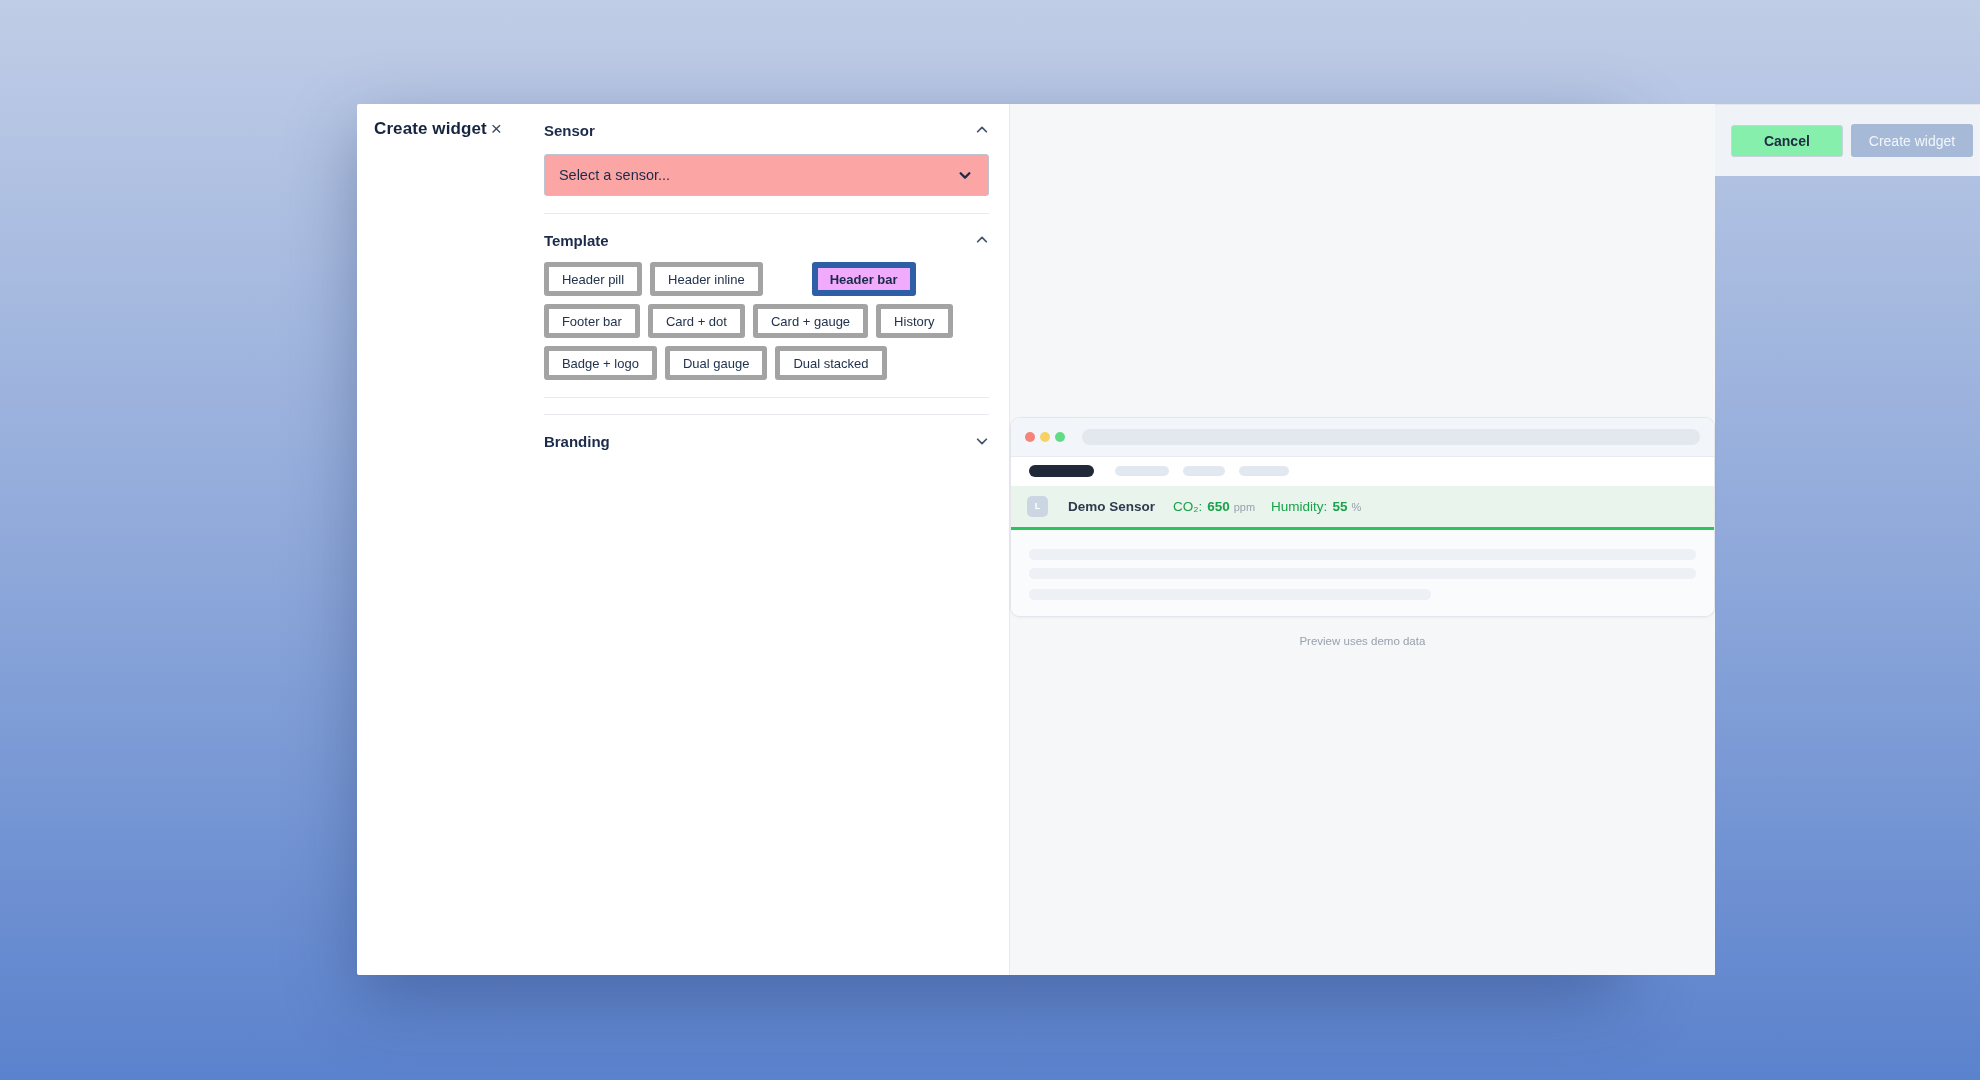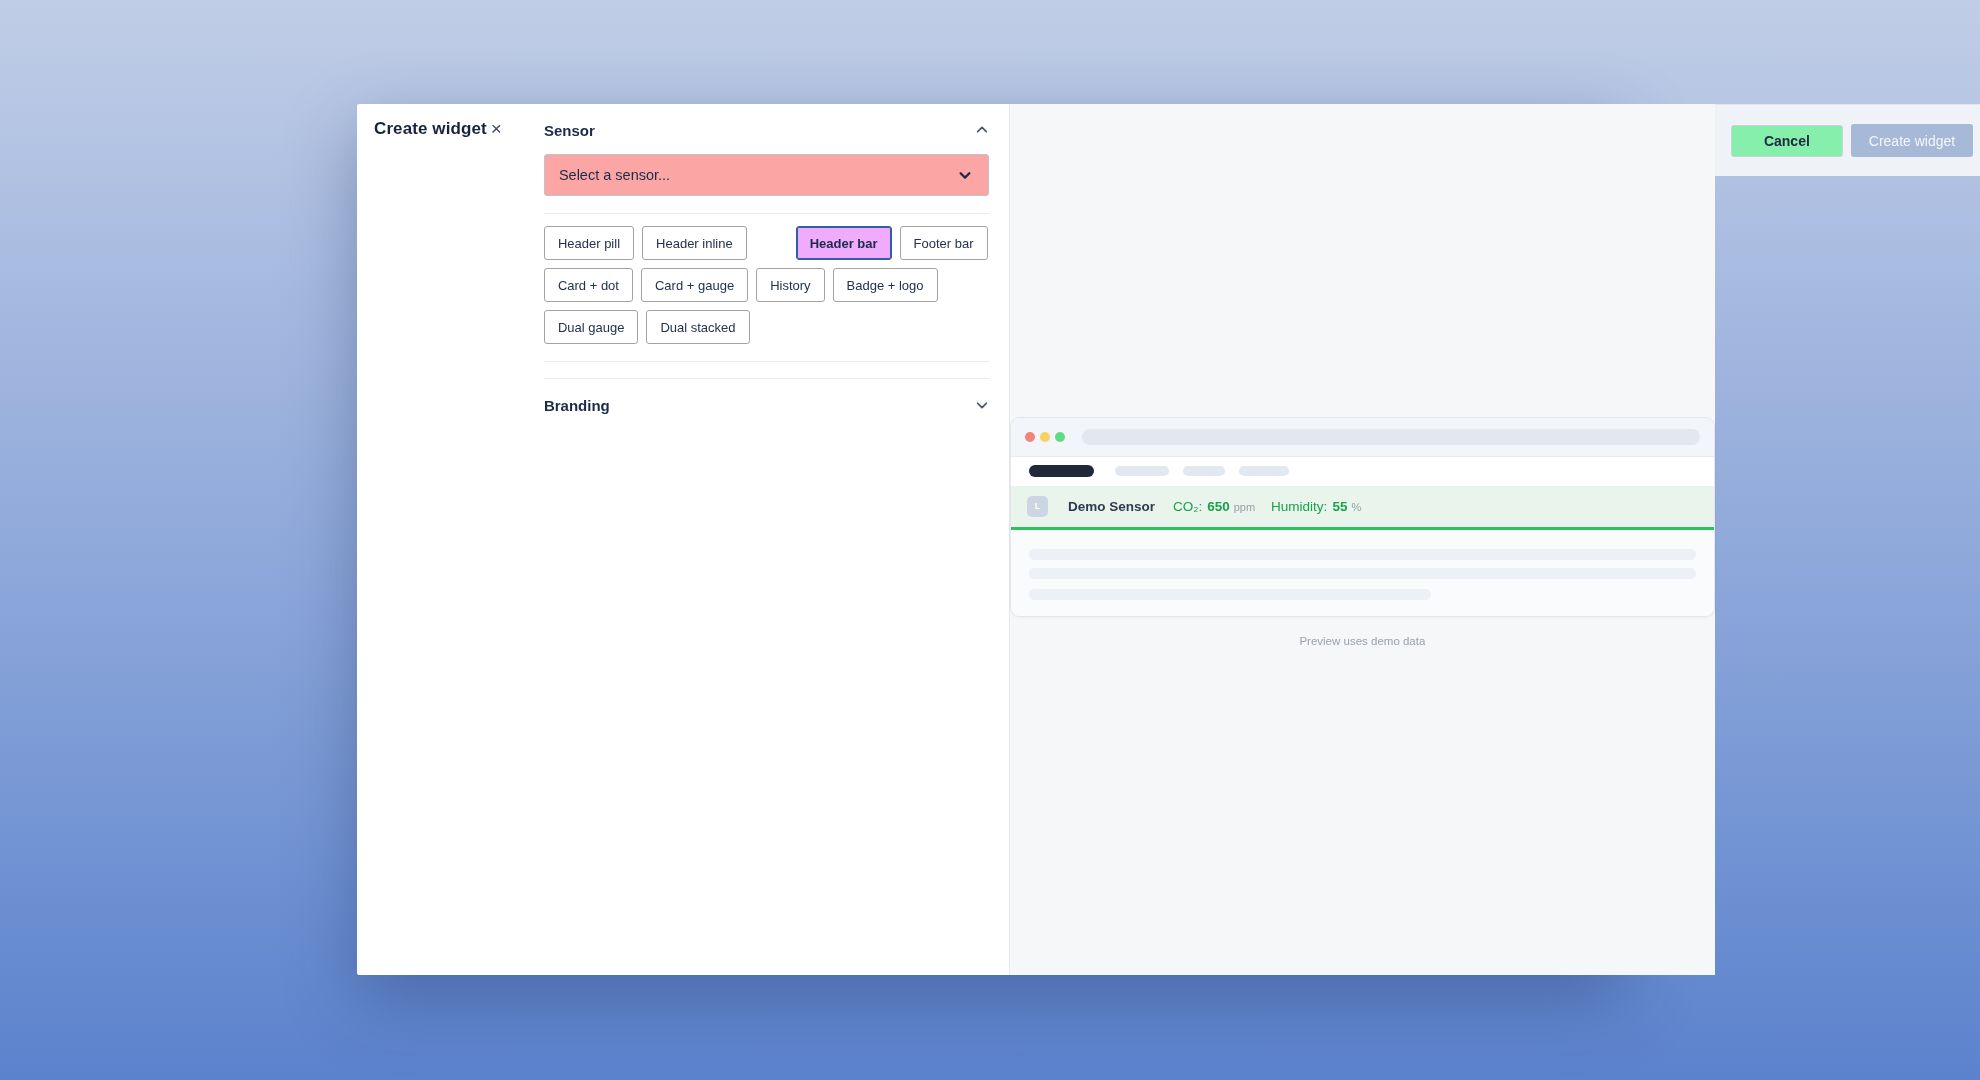--- a/index.html
+++ b/index.html
@@ -24,21 +24,21 @@
   .divider{height:1px;background:#e7eaee;margin-top:17px;}
   .divider.sm{margin-top:16px;}
   .mt16{margin-top:16px;}
   .sensor-select{margin-top:14px;height:42px;box-sizing:border-box;background:#fca5a5;
     border:1px solid #bcc4d1;border-radius:3px;display:flex;align-items:center;justify-content:space-between;
     padding:0 16px 0 14px;cursor:pointer;}
   .sensor-select .sel-text{font-size:14.5px;color:#1c2b4a;}
   .sel-chev{width:14px;height:14px;stroke:#1e2b48;stroke-width:2.6;fill:none;stroke-linecap:round;stroke-linejoin:round;}
   .tpl-grid{margin-top:12px;display:flex;flex-wrap:wrap;gap:8px;width:470px;}
   .tpl-btn{display:inline-flex;align-items:center;height:34px;box-sizing:border-box;padding:0 13px;
-    background:#fff;border:1px solid #a3a3a3;border-radius:3px;font-size:13px;color:#22334f;
+    background:#fff;border:5px solid #a3a3a3;border-radius:3px;font-size:13px;color:#22334f;
     font-family:inherit;cursor:pointer;white-space:nowrap;}
   .tpl-btn.sel{border-color:#2e5ea6;box-shadow:inset 0 0 0 1px #2e5ea6;background:#f0abfc;
     font-weight:700;color:#1b2b4a;margin-left:41px;}
   
   .right-panel{flex:1;background:#f6f7f9;display:flex;flex-direction:column;align-items:center;justify-content:center;}
   .preview-group{display:flex;flex-direction:column;align-items:center;margin-top:-16px;}
   .browser-card{width:705px;box-sizing:border-box;background:#ffffff;border:1px solid #e3e7ed;border-radius:10px;
     overflow:hidden;box-shadow:0 1px 3px rgba(20,30,60,.05);}
   .topbar{height:38px;background:#f2f5f9;border-bottom:1px solid #e7ebf1;display:flex;align-items:center;
     padding:0 14px;}
@@ -102,20 +102,26 @@
 
         <div class="sensor-select">
           <span class="sel-text">Select a sensor...</span>
           <svg class="sel-chev" viewBox="0 0 16 16">
               <polyline points="3,6 8,11 13,6"></polyline>
             </svg>
         </div>
 
         <div class="divider"></div>
 
+        <div class="sec-head mt16">
+          <span class="sec-label">Template</span>
+          <svg class="chev" viewBox="0 0 16 16">
+              <polyline points="3,10 8,5 13,10"></polyline>
+            </svg>
+        </div>
 
         <div class="tpl-grid">
           <button class="tpl-btn">Header pill</button>
           <button class="tpl-btn">Header inline</button>
           <button class="tpl-btn sel">Header bar</button>
           <button class="tpl-btn">Footer bar</button>
           <button class="tpl-btn">Card + dot</button>
           <button class="tpl-btn">Card + gauge</button>
           <button class="tpl-btn">History</button>
           <button class="tpl-btn">Badge + logo</button>

